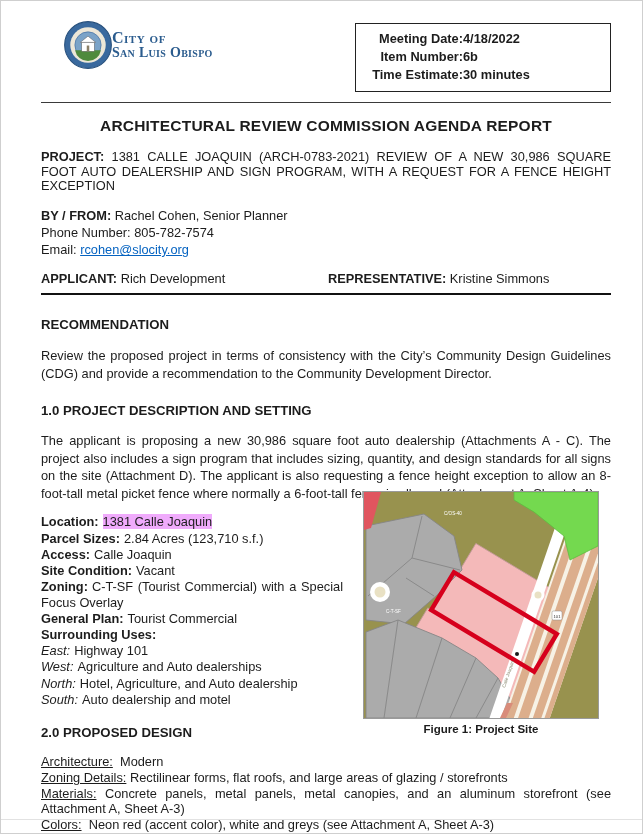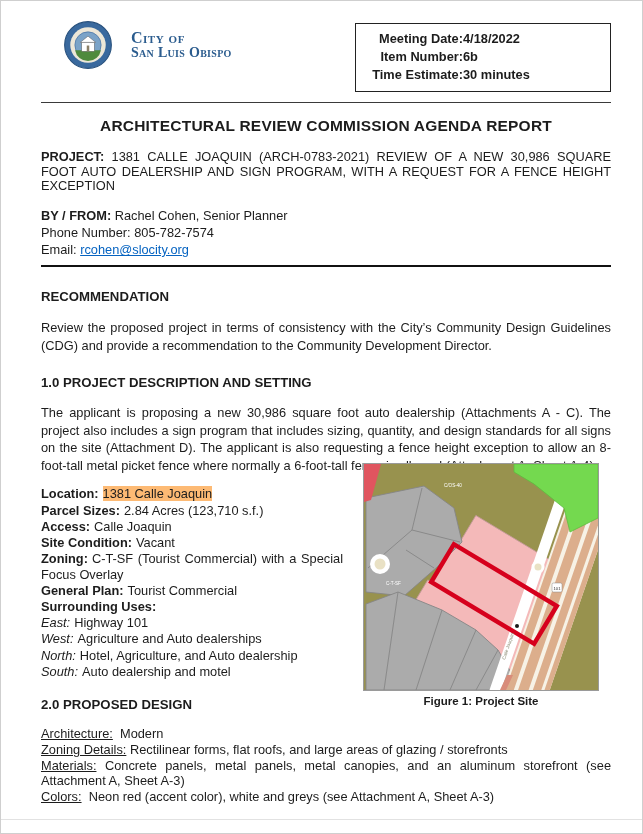--- a/index.html
+++ b/index.html
@@ -6,21 +6,21 @@
   .page{
     width:643px;height:834px;position:relative;margin:0 auto;
     background:#ffffff;border:1px solid #cfcfcf;box-sizing:border-box;
     font-family:"Liberation Sans", sans-serif;color:#1c1c1c;overflow:hidden;
   }
   .content{padding:16px 31px 0 40px;}
   
   .hdr{display:flex;align-items:flex-start;}
   .logo-wrap{display:flex;align-items:center;margin-left:23px;margin-top:4px;}
   .seal{width:48px;height:48px;flex:0 0 auto;}
-  .wordmark{margin-left:19px;font-family:"Liberation Serif", serif;font-weight:bold;
+  .wordmark{margin-left:0;font-family:"Liberation Serif", serif;font-weight:bold;
     color:#2b5c8e;font-variant:small-caps;line-height:1.02;}
   .wordmark .l1{font-size:16px;letter-spacing:.5px;}
   .wordmark .l2{font-size:14px;letter-spacing:.3px;}
   .meet-box{margin-left:auto;border:1.5px solid #222;width:256px;box-sizing:border-box;
     padding:6px 9px 7px 9px;font-size:12.8px;font-weight:bold;line-height:1.4;margin-top:6px;text-align:right;}
   .meet-row{display:flex;}
   .meet-row .ml{width:98px;flex:0 0 auto;}
   .rule-thin{border:none;border-top:1.6px solid #3a3a3a;margin:10px 0 0 0;}
   .rule-thick{border:none;border-top:2.6px solid #111;margin:7px 0 0 0;}
   
@@ -32,21 +32,21 @@
   .applicant-row{display:flex;margin-top:13px;font-size:12.8px;}
   .applicant-left{width:287px;flex:0 0 auto;}
   .h-sec{font-weight:bold;font-size:13.2px;}
   .rec-h{margin-top:22px;}
   .rec-p{margin-top:15px;line-height:1.37;}
   .s1-h{margin-top:21px;}
   .s1-p{margin-top:14px;line-height:1.37;}
   .b{font-weight:bold;}
   .i{font-style:italic;}
   .u{text-decoration:underline;}
-  .highlight{background:#fdba74;}
+  .highlight{background:#f0abfc;}
   
   .two-col{position:relative;margin-top:12px;}
   .left-col{width:302px;font-size:12.8px;line-height:1.26;text-align:justify;}
   .detail-row .lbl{margin-right:4px;}
   .sec2-h{margin-top:17px;}
   .figure{position:absolute;top:-23px;right:12px;width:236px;}
   .figure svg{display:block;border:1px solid #9a9a9a;}
   .fig-cap{margin-top:4px;text-align:center;font-weight:bold;font-size:11.5px;}
   
   .design-list{margin-top:13px;font-size:12.8px;line-height:1.22;}
@@ -109,20 +109,30 @@
       <div>
         <span>Phone Number:</span>
         <span>805-782-7574</span>
       </div>
       <div>
         <span>Email:</span>
         <a href="#" class="link">rcohen@slocity.org</a>
       </div>
     </div>
 
+    <div class="applicant-row">
+      <div class="applicant-left">
+        <span class="b">APPLICANT:</span>
+        <span>Rich Development</span>
+      </div>
+      <div>
+        <span class="b">REPRESENTATIVE:</span>
+        <span>Kristine Simmons</span>
+      </div>
+    </div>
 
     <hr class="rule-thick">
 
     <div class="h-sec rec-h">RECOMMENDATION</div>
     <div class="para rec-p">Review the proposed project in terms of consistency with the City’s Community Design Guidelines (CDG) and provide a recommendation to the Community Development Director.</div>
 
     <div class="h-sec s1-h">1.0 PROJECT DESCRIPTION AND SETTING</div>
     <div class="para s1-p">The applicant is proposing a new 30,986 square foot auto dealership (Attachments A - C). The project also includes a sign program that includes sizing, quantity, and design standards for all signs on the site (Attachment D). The applicant is also requesting a fence height exception to allow an 8-foot-tall metal picket fence where normally a 6-foot-tall fence is allowed (Attachment A, Sheet A-4).</div>
 
     <div class="two-col">

